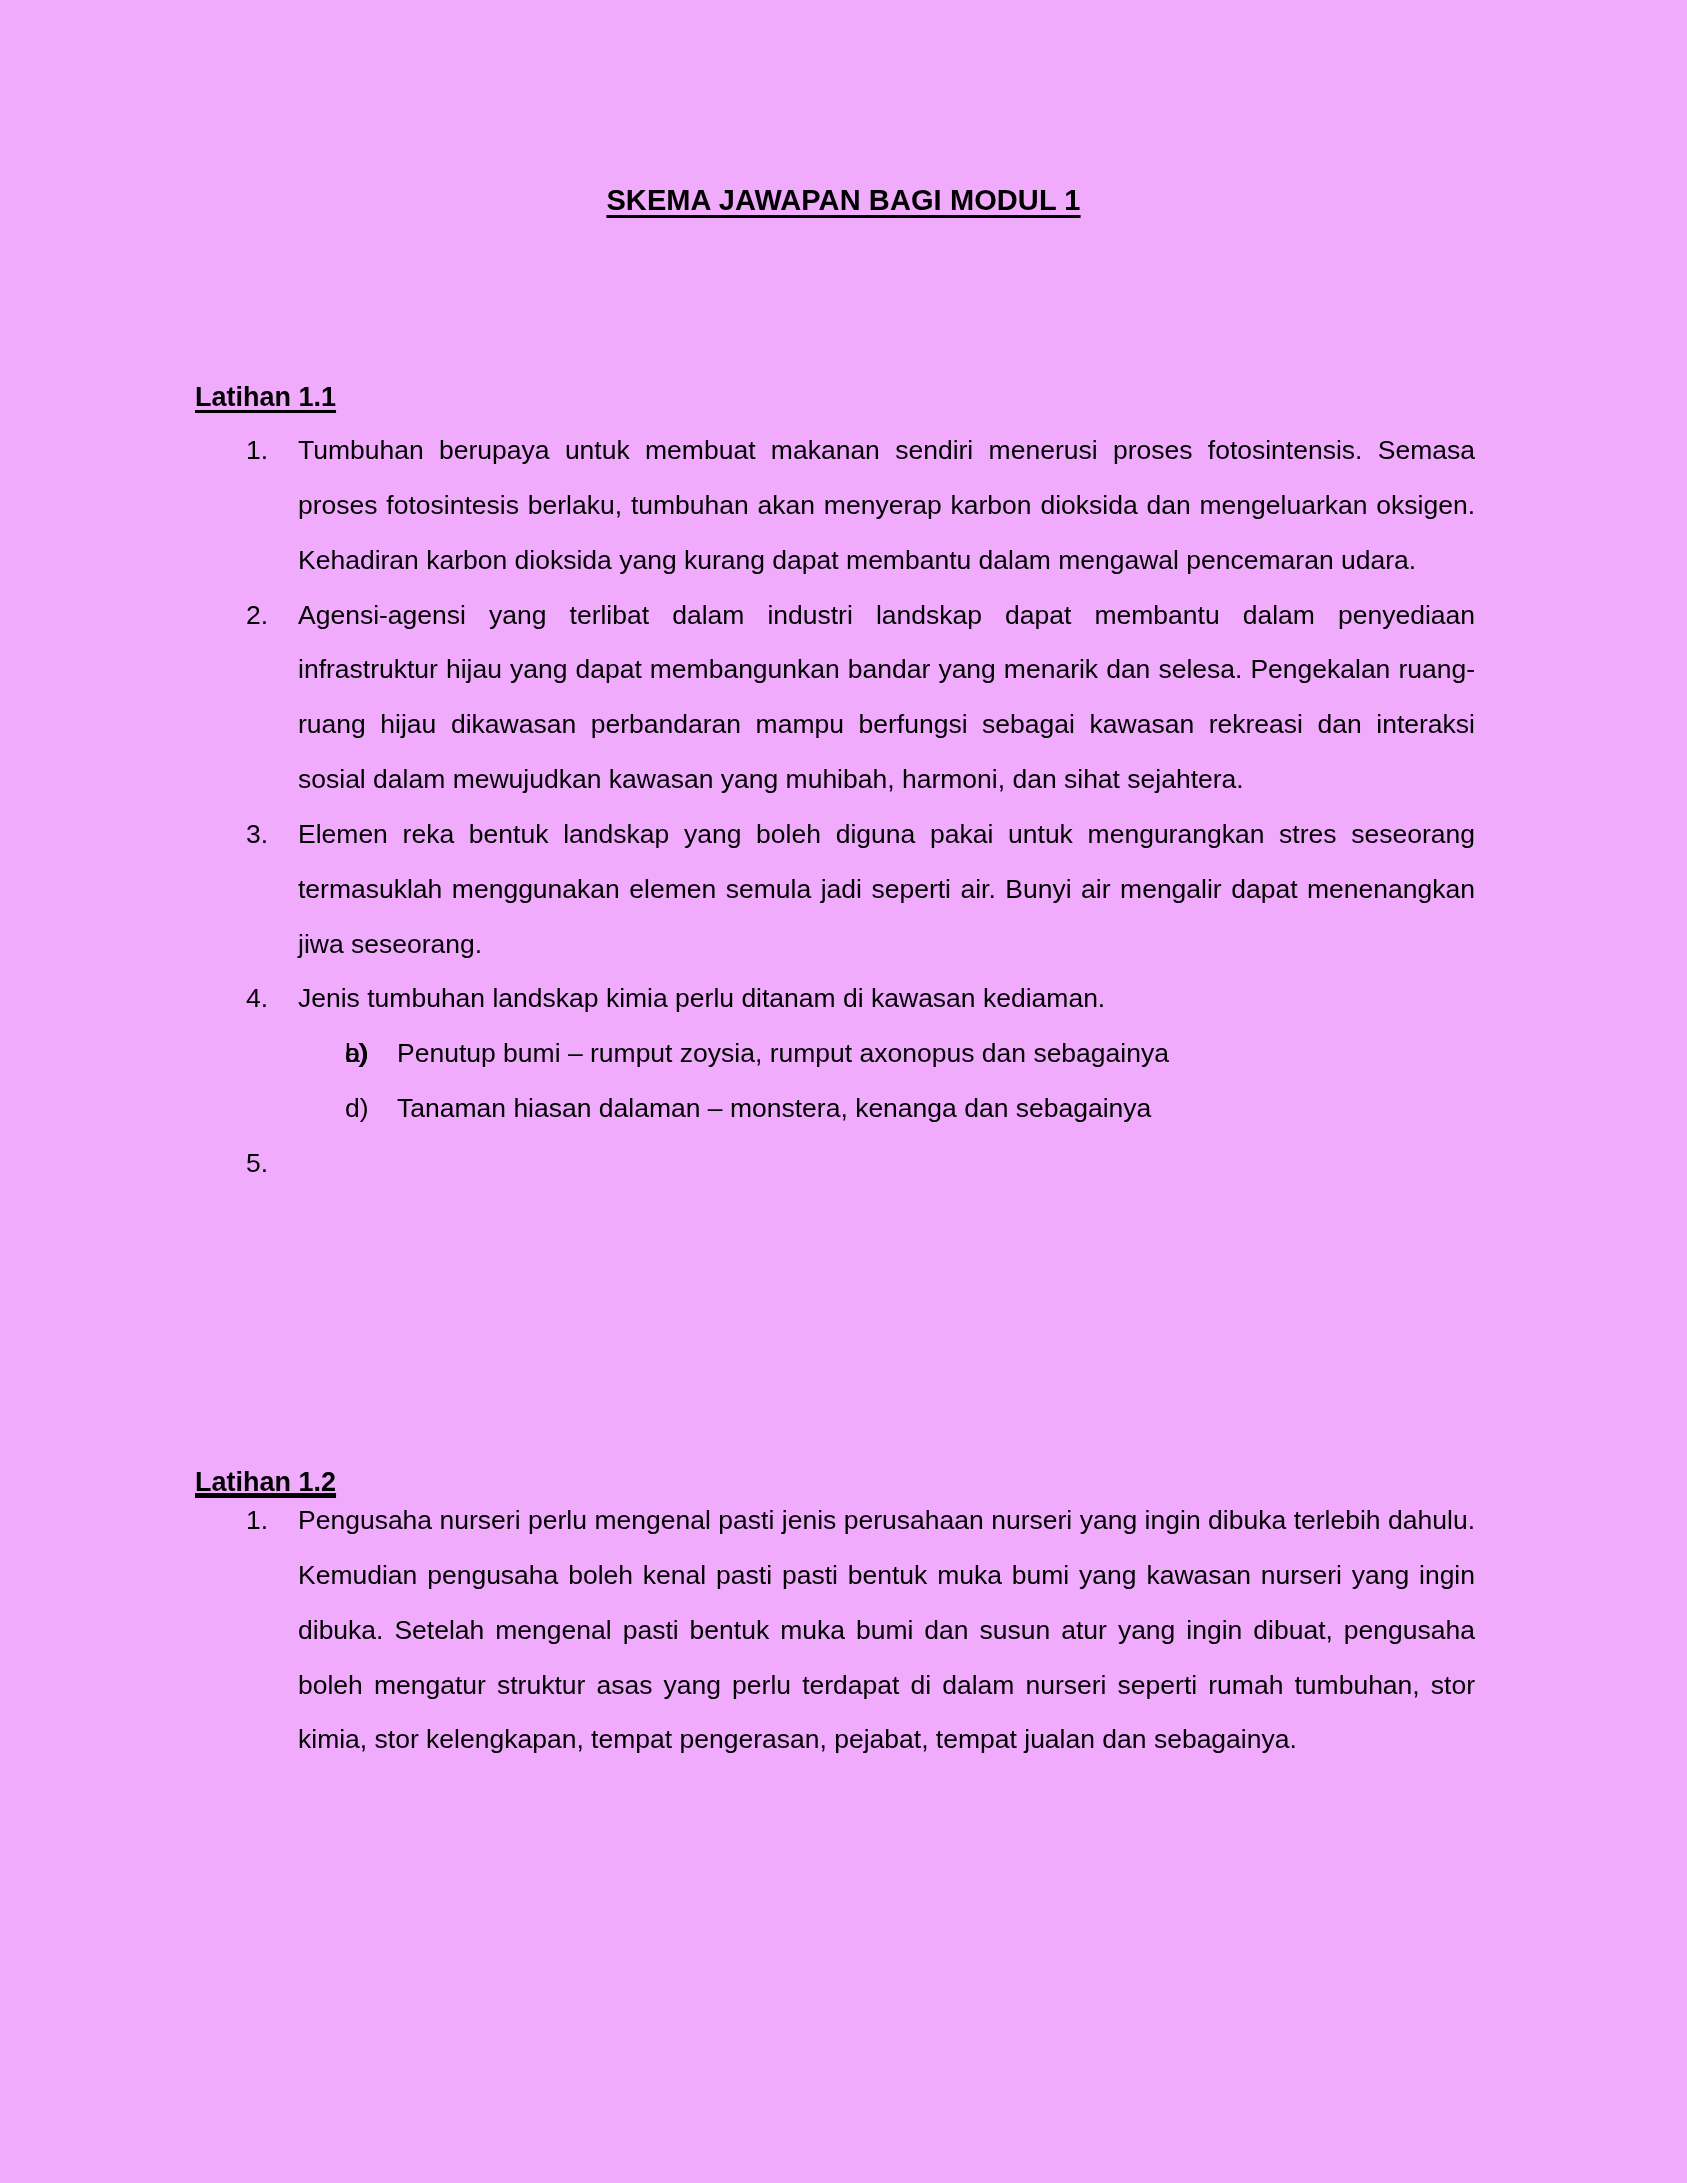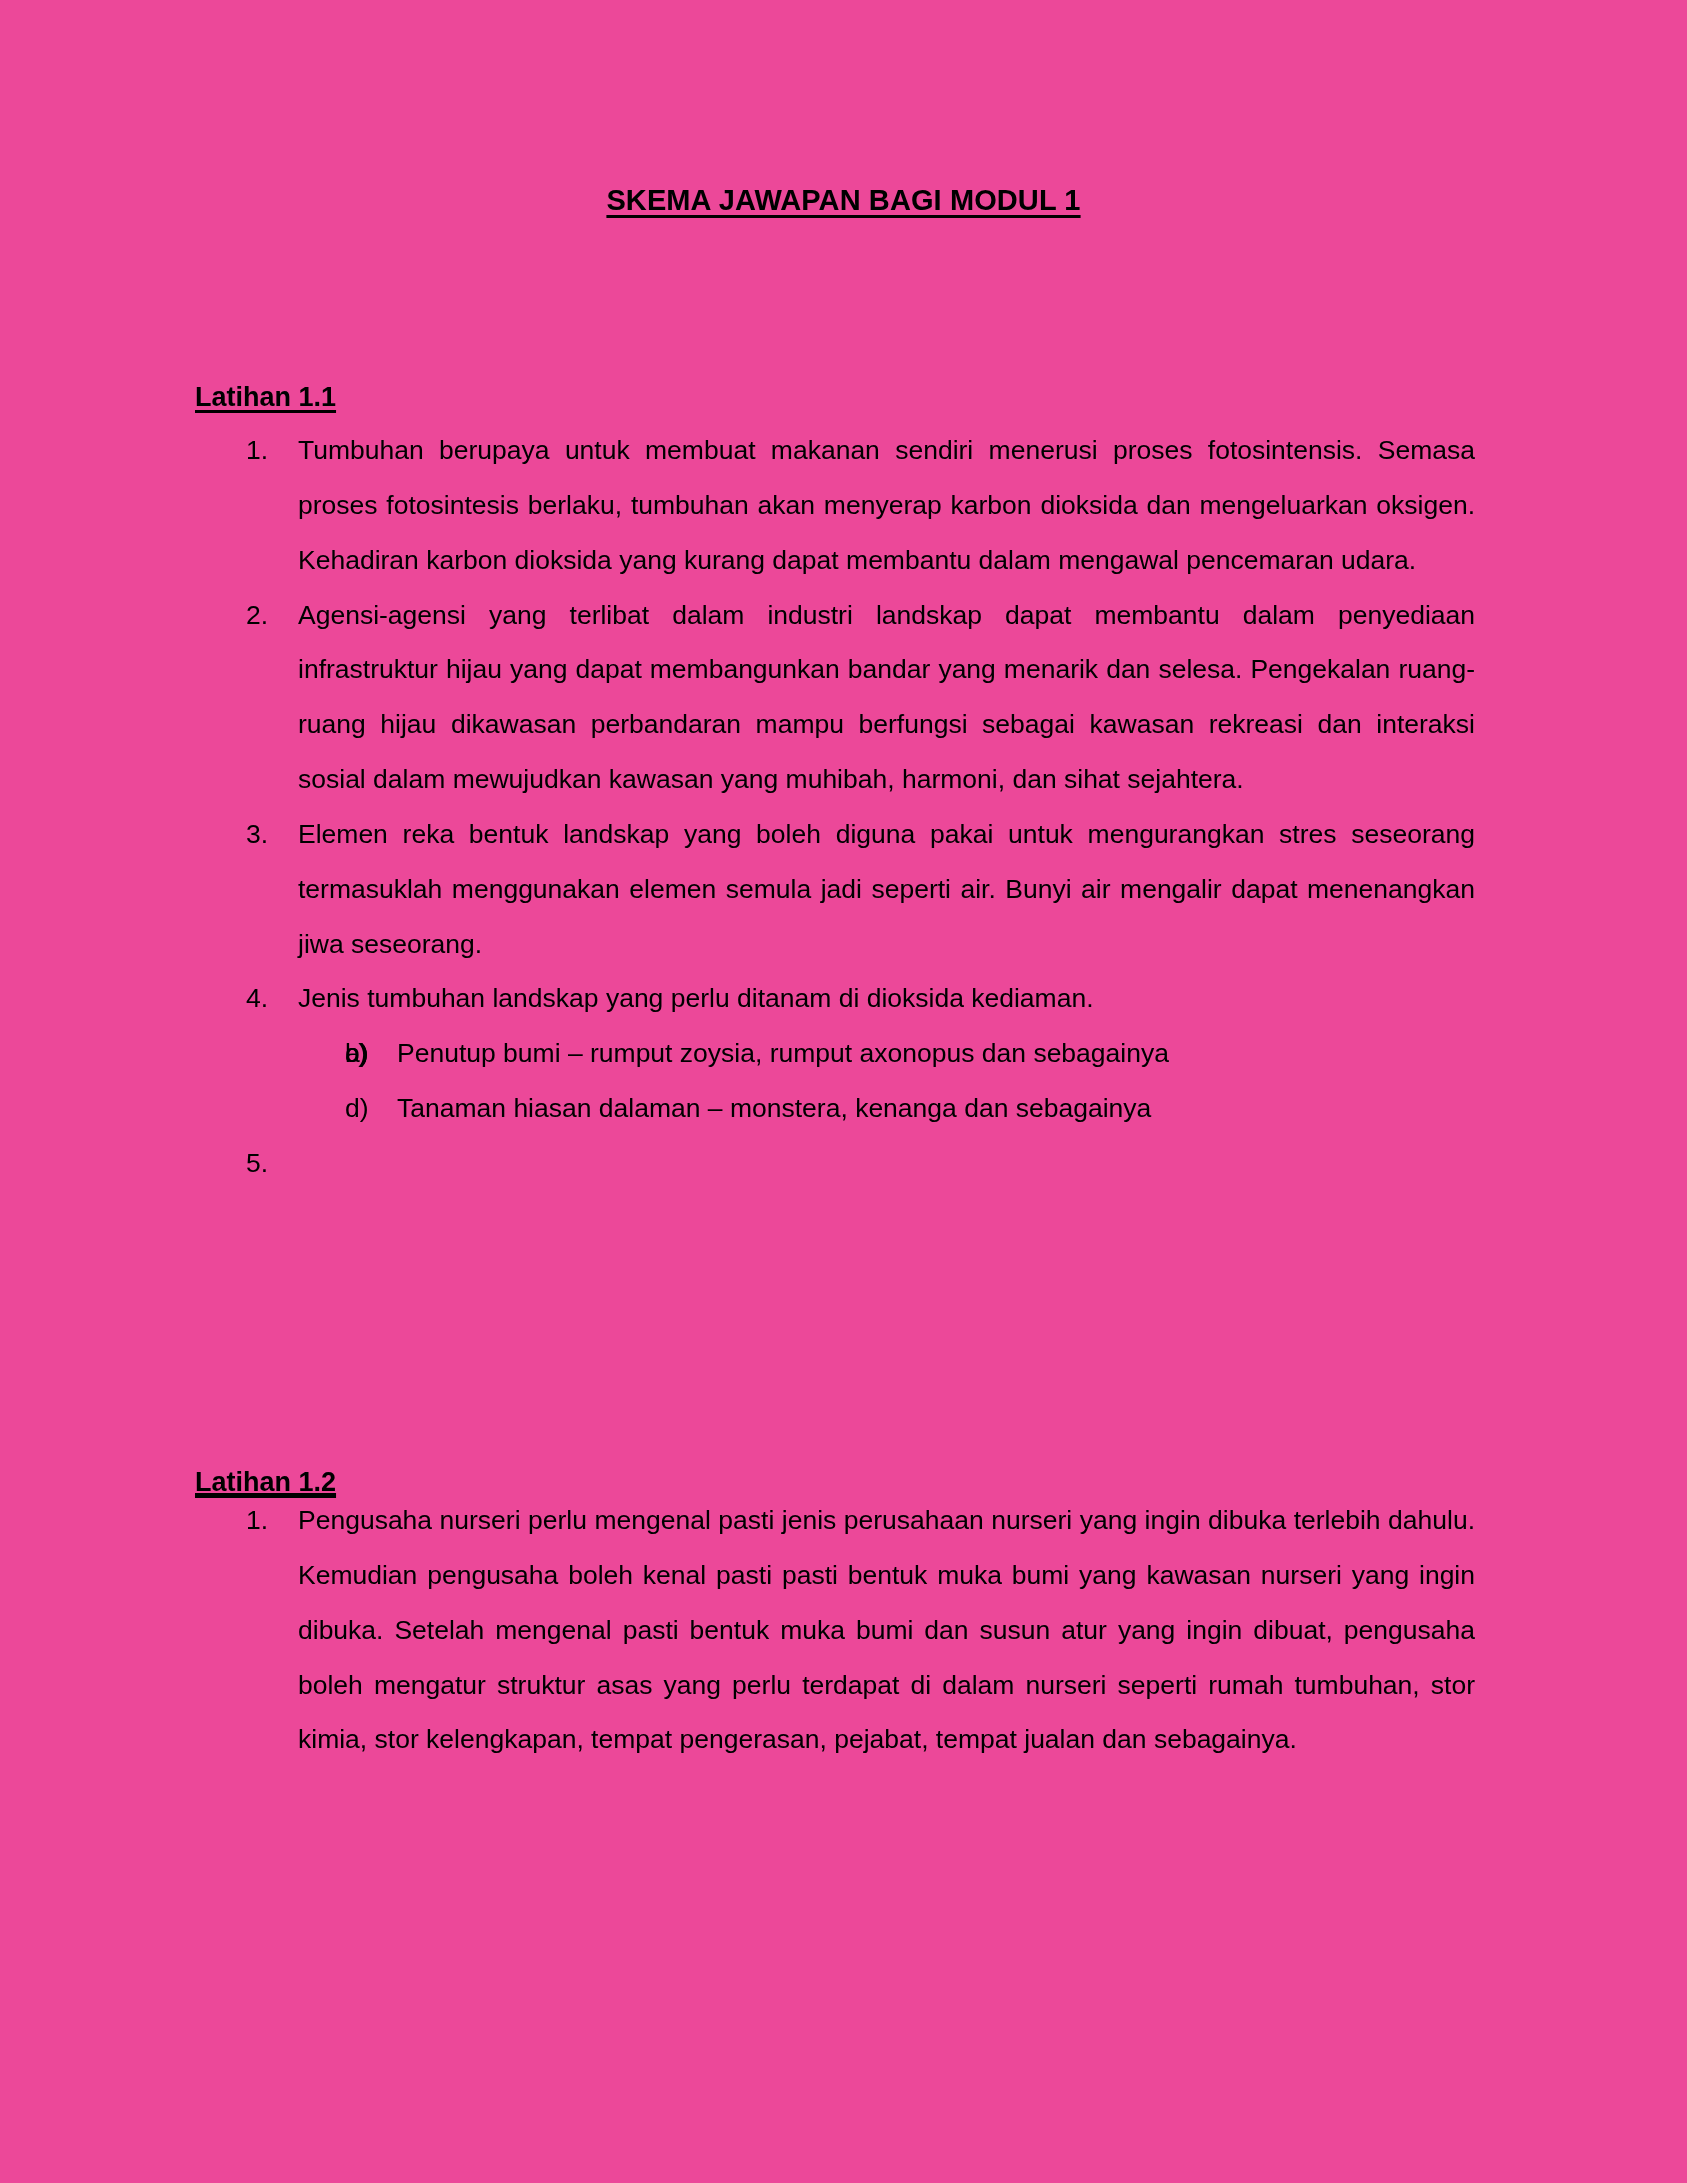--- a/index.html
+++ b/index.html
@@ -8,21 +8,21 @@
     background: #ffffff;
   }
   body {
     font-family: "Liberation Sans", "DejaVu Sans", sans-serif;
     color: #000000;
   }
   .page {
     position: relative;
     width: 1687px;
     height: 2183px;
-    background: #ec4899;
+    background: #f0abfc;
     box-sizing: border-box;
     overflow: hidden;
   }
 
   
   .doc-title {
     position: absolute;
     top: 184px;
     left: 0;
     width: 1687px;
@@ -134,21 +134,21 @@
       <span>Agensi-agensi yang terlibat dalam industri landskap dapat membantu dalam  penyediaan infrastruktur hijau yang dapat membangunkan bandar yang menarik dan selesa. Pengekalan ruang-ruang hijau dikawasan perbandaran mampu berfungsi sebagai kawasan rekreasi dan interaksi sosial dalam mewujudkan kawasan yang muhibah, harmoni, dan sihat sejahtera.</span>
     </div>
 
     <div class="li-row">
       <span class="li-marker">3.</span>
       <span>Elemen reka bentuk landskap yang boleh diguna pakai untuk mengurangkan stres seseorang termasuklah menggunakan elemen semula jadi seperti air. Bunyi air mengalir dapat menenangkan jiwa seseorang.</span>
     </div>
 
     <div class="li-row last-line-natural">
       <span class="li-marker">4.</span>
-      <span> Jenis tumbuhan landskap yang perlu ditanam di dioksida kediaman.</span>
+      <span> Jenis tumbuhan landskap kimia perlu ditanam di kawasan kediaman.</span>
     </div>
 
     <div class="sub-list">
       <div class="sub-row">
         <span class="sub-marker">a)</span>
       </div>
       <div class="sub-row">
         <span class="sub-marker">b)</span>
       </div>
       <div class="sub-row">

